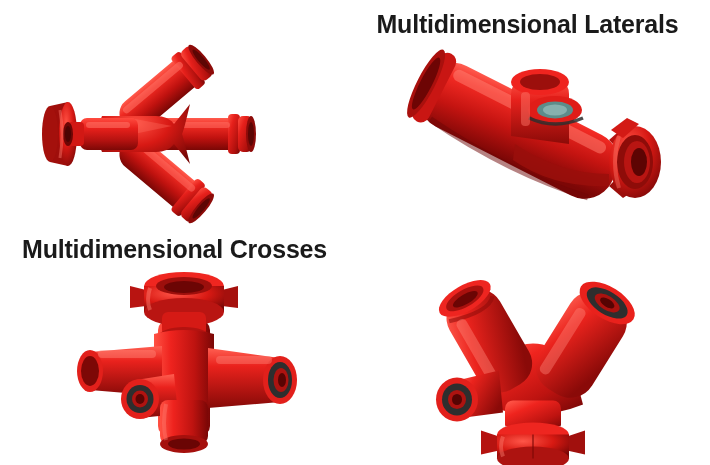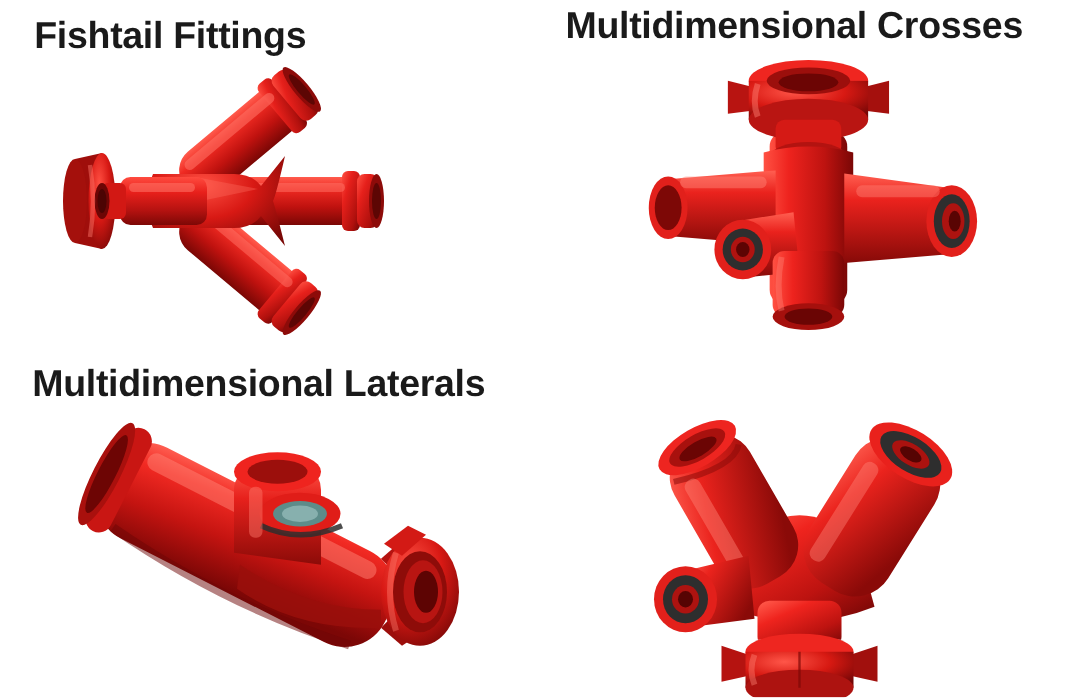--- a/index.html
+++ b/index.html
@@ -58,21 +58,20 @@
     width: 100%;
     height: 100%;
   }
 </style>
 </head>
 <body>
 
 <div class="grid">
 
   <div class="cell cell-tl">
-    <div class="caption">Fishtail Fittings</div>
     <div class="figure">
       <svg viewBox="0 0 355 188" preserveAspectRatio="xMidYMid meet">
         <defs>
           <linearGradient id="fsBody" x1="0" y1="0" x2="0" y2="1">
             <stop offset="0%" stop-color="#ff4b3f"></stop>
             <stop offset="32%" stop-color="#e8201b"></stop>
             <stop offset="70%" stop-color="#b41210"></stop>
             <stop offset="100%" stop-color="#7d0806"></stop>
           </linearGradient>
           <linearGradient id="fsTube" x1="0" y1="0" x2="0" y2="1">
@@ -135,20 +134,83 @@
           <ellipse cx="44" cy="90" rx="8" ry="28" fill="#a4100c"></ellipse>
           <rect x="62" y="78" width="16" height="24" rx="4" fill="#d21814"></rect>
           <ellipse cx="62" cy="90" rx="5" ry="12" fill="#6d0605"></ellipse>
           <ellipse cx="62" cy="90" rx="3" ry="8" fill="#4c0403"></ellipse>
           <path d="M54 66 Q58 90 54 114" stroke="#ff7a6d" stroke-width="3" fill="none" opacity="0.45"></path>
         </g>
       </svg>
     </div>
   </div>
 
+  <div class="cell cell-tr">
+    <div class="caption">Multidimensional Laterals</div>
+    <div class="figure">
+      <svg viewBox="0 0 355 188" preserveAspectRatio="xMidYMid meet">
+        <defs>
+          <linearGradient id="ltMain" x1="0.1" y1="0" x2="0.4" y2="1">
+            <stop offset="0%" stop-color="#ff6053"></stop>
+            <stop offset="22%" stop-color="#f22a23"></stop>
+            <stop offset="58%" stop-color="#c51411"></stop>
+            <stop offset="100%" stop-color="#7c0706"></stop>
+          </linearGradient>
+          <linearGradient id="ltBranch" x1="0" y1="0" x2="0" y2="1">
+            <stop offset="0%" stop-color="#ff5a4c"></stop>
+            <stop offset="35%" stop-color="#e7211c"></stop>
+            <stop offset="100%" stop-color="#8c0b08"></stop>
+          </linearGradient>
+          <radialGradient id="ltEnd" cx="38%" cy="30%" r="80%">
+            <stop offset="0%" stop-color="#ff5346"></stop>
+            <stop offset="50%" stop-color="#d81914"></stop>
+            <stop offset="100%" stop-color="#780706"></stop>
+          </radialGradient>
+        </defs>
+
+        <g transform="translate(8,4)">
+
+          <g transform="rotate(27 170 90)">
+            <rect x="48" y="56" width="212" height="68" rx="30" fill="url(#ltMain)"></rect>
+            <rect x="50" y="52" width="18" height="76" rx="9" fill="#c91613"></rect>
+            <ellipse cx="50" cy="90" rx="9" ry="38" fill="#a9100d"></ellipse>
+            <ellipse cx="50" cy="90" rx="6" ry="29" fill="#6d0504"></ellipse>
+            <rect x="70" y="62" width="170" height="12" rx="6" fill="#ff8274" opacity="0.5"></rect>
+            <path d="M70 120 Q160 132 246 118" stroke="#6d0605" stroke-width="6" fill="none" opacity="0.5"></path>
+          </g>
+
+          <g transform="translate(0,0)">
+            <path d="M246 92 L262 78 L266 84 L252 98 Z" fill="#b51310"></path>
+            <path d="M252 132 L266 146 L260 150 L246 138 Z" fill="#9c0e0b"></path>
+            <ellipse cx="272" cy="114" rx="26" ry="36" fill="url(#ltEnd)"></ellipse>
+            <ellipse cx="272" cy="114" rx="18" ry="27" fill="#8e0c09"></ellipse>
+            <ellipse cx="274" cy="114" rx="13" ry="21" fill="#b81512"></ellipse>
+            <ellipse cx="276" cy="114" rx="8" ry="14" fill="#5d0403"></ellipse>
+            <path d="M256 88 Q248 114 256 140" stroke="#ff7f71" stroke-width="4" fill="none" opacity="0.4"></path>
+            <path d="M248 82 L264 70 L276 76 L260 90 Z" fill="#d31a15"></path>
+          </g>
+
+          <g transform="translate(0,0)">
+            <path d="M148 88 L148 46 Q148 30 176 28 Q206 28 206 46 L206 96 Z" fill="url(#ltBranch)"></path>
+            <ellipse cx="177" cy="34" rx="29" ry="13" fill="#ef241f"></ellipse>
+            <ellipse cx="177" cy="34" rx="20" ry="8" fill="#9c0f0c"></ellipse>
+
+            <ellipse cx="192" cy="62" rx="27" ry="14" fill="#e01d18"></ellipse>
+            <ellipse cx="192" cy="62" rx="18" ry="8.5" fill="#5d8c8a"></ellipse>
+            <ellipse cx="192" cy="62" rx="12" ry="5.5" fill="#87b0ae"></ellipse>
+            <path d="M166 70 Q192 82 220 70" stroke="#2e2e2e" stroke-width="3.5" fill="none" opacity="0.85"></path>
+            <rect x="158" y="44" width="9" height="34" rx="4" fill="#ff7b6d" opacity="0.45"></rect>
+          </g>
+
+          <path d="M152 96 Q196 126 246 126 L246 138 Q190 140 150 112 Z" fill="#9a0f0c" opacity="0.85"></path>
+        </g>
+      </svg>
+    </div>
+  </div>
+
   <div class="cell cell-bl">
     <div class="caption">Multidimensional Crosses</div>
     <div class="figure">
       <svg viewBox="0 0 355 197" preserveAspectRatio="xMidYMid meet">
         <defs>
           <linearGradient id="crBody" x1="0" y1="0" x2="1" y2="0">
             <stop offset="0%" stop-color="#ff5143"></stop>
             <stop offset="28%" stop-color="#ee231e"></stop>
             <stop offset="68%" stop-color="#be1310"></stop>
             <stop offset="100%" stop-color="#7a0706"></stop>
@@ -205,83 +267,20 @@
             <ellipse cx="230" cy="112" rx="12" ry="18" fill="#2e2e2e"></ellipse>
             <ellipse cx="231" cy="112" rx="7.5" ry="12" fill="#ad1310"></ellipse>
             <ellipse cx="232" cy="112" rx="4" ry="7" fill="#590403"></ellipse>
             <rect x="166" y="88" width="56" height="8" rx="4" fill="#ff8477" opacity="0.42"></rect>
           </g>
 
           <rect x="110" y="132" width="48" height="44" rx="8" fill="url(#crBody)"></rect>
           <ellipse cx="134" cy="176" rx="24" ry="9" fill="#a5100d"></ellipse>
           <ellipse cx="134" cy="176" rx="16" ry="5.5" fill="#6a0504"></ellipse>
           <path d="M116 136 Q112 156 116 172" stroke="#ff8375" stroke-width="4" fill="none" opacity="0.4"></path>
-        </g>
-      </svg>
-    </div>
-  </div>
-
-  <div class="cell cell-tr">
-    <div class="caption">Multidimensional Laterals</div>
-    <div class="figure">
-      <svg viewBox="0 0 355 188" preserveAspectRatio="xMidYMid meet">
-        <defs>
-          <linearGradient id="ltMain" x1="0.1" y1="0" x2="0.4" y2="1">
-            <stop offset="0%" stop-color="#ff6053"></stop>
-            <stop offset="22%" stop-color="#f22a23"></stop>
-            <stop offset="58%" stop-color="#c51411"></stop>
-            <stop offset="100%" stop-color="#7c0706"></stop>
-          </linearGradient>
-          <linearGradient id="ltBranch" x1="0" y1="0" x2="0" y2="1">
-            <stop offset="0%" stop-color="#ff5a4c"></stop>
-            <stop offset="35%" stop-color="#e7211c"></stop>
-            <stop offset="100%" stop-color="#8c0b08"></stop>
-          </linearGradient>
-          <radialGradient id="ltEnd" cx="38%" cy="30%" r="80%">
-            <stop offset="0%" stop-color="#ff5346"></stop>
-            <stop offset="50%" stop-color="#d81914"></stop>
-            <stop offset="100%" stop-color="#780706"></stop>
-          </radialGradient>
-        </defs>
-
-        <g transform="translate(8,4)">
-
-          <g transform="rotate(27 170 90)">
-            <rect x="48" y="56" width="212" height="68" rx="30" fill="url(#ltMain)"></rect>
-            <rect x="50" y="52" width="18" height="76" rx="9" fill="#c91613"></rect>
-            <ellipse cx="50" cy="90" rx="9" ry="38" fill="#a9100d"></ellipse>
-            <ellipse cx="50" cy="90" rx="6" ry="29" fill="#6d0504"></ellipse>
-            <rect x="70" y="62" width="170" height="12" rx="6" fill="#ff8274" opacity="0.5"></rect>
-            <path d="M70 120 Q160 132 246 118" stroke="#6d0605" stroke-width="6" fill="none" opacity="0.5"></path>
-          </g>
-
-          <g transform="translate(0,0)">
-            <path d="M246 92 L262 78 L266 84 L252 98 Z" fill="#b51310"></path>
-            <path d="M252 132 L266 146 L260 150 L246 138 Z" fill="#9c0e0b"></path>
-            <ellipse cx="272" cy="114" rx="26" ry="36" fill="url(#ltEnd)"></ellipse>
-            <ellipse cx="272" cy="114" rx="18" ry="27" fill="#8e0c09"></ellipse>
-            <ellipse cx="274" cy="114" rx="13" ry="21" fill="#b81512"></ellipse>
-            <ellipse cx="276" cy="114" rx="8" ry="14" fill="#5d0403"></ellipse>
-            <path d="M256 88 Q248 114 256 140" stroke="#ff7f71" stroke-width="4" fill="none" opacity="0.4"></path>
-            <path d="M248 82 L264 70 L276 76 L260 90 Z" fill="#d31a15"></path>
-          </g>
-
-          <g transform="translate(0,0)">
-            <path d="M148 88 L148 46 Q148 30 176 28 Q206 28 206 46 L206 96 Z" fill="url(#ltBranch)"></path>
-            <ellipse cx="177" cy="34" rx="29" ry="13" fill="#ef241f"></ellipse>
-            <ellipse cx="177" cy="34" rx="20" ry="8" fill="#9c0f0c"></ellipse>
-
-            <ellipse cx="192" cy="62" rx="27" ry="14" fill="#e01d18"></ellipse>
-            <ellipse cx="192" cy="62" rx="18" ry="8.5" fill="#5d8c8a"></ellipse>
-            <ellipse cx="192" cy="62" rx="12" ry="5.5" fill="#87b0ae"></ellipse>
-            <path d="M166 70 Q192 82 220 70" stroke="#2e2e2e" stroke-width="3.5" fill="none" opacity="0.85"></path>
-            <rect x="158" y="44" width="9" height="34" rx="4" fill="#ff7b6d" opacity="0.45"></rect>
-          </g>
-
-          <path d="M152 96 Q196 126 246 126 L246 138 Q190 140 150 112 Z" fill="#9a0f0c" opacity="0.85"></path>
         </g>
       </svg>
     </div>
   </div>
 
   <div class="cell cell-br">
     <div class="figure">
       <svg viewBox="0 0 355 200" preserveAspectRatio="xMidYMid meet">
         <defs>
           <linearGradient id="wyBody" x1="0.1" y1="0" x2="0.9" y2="1">

